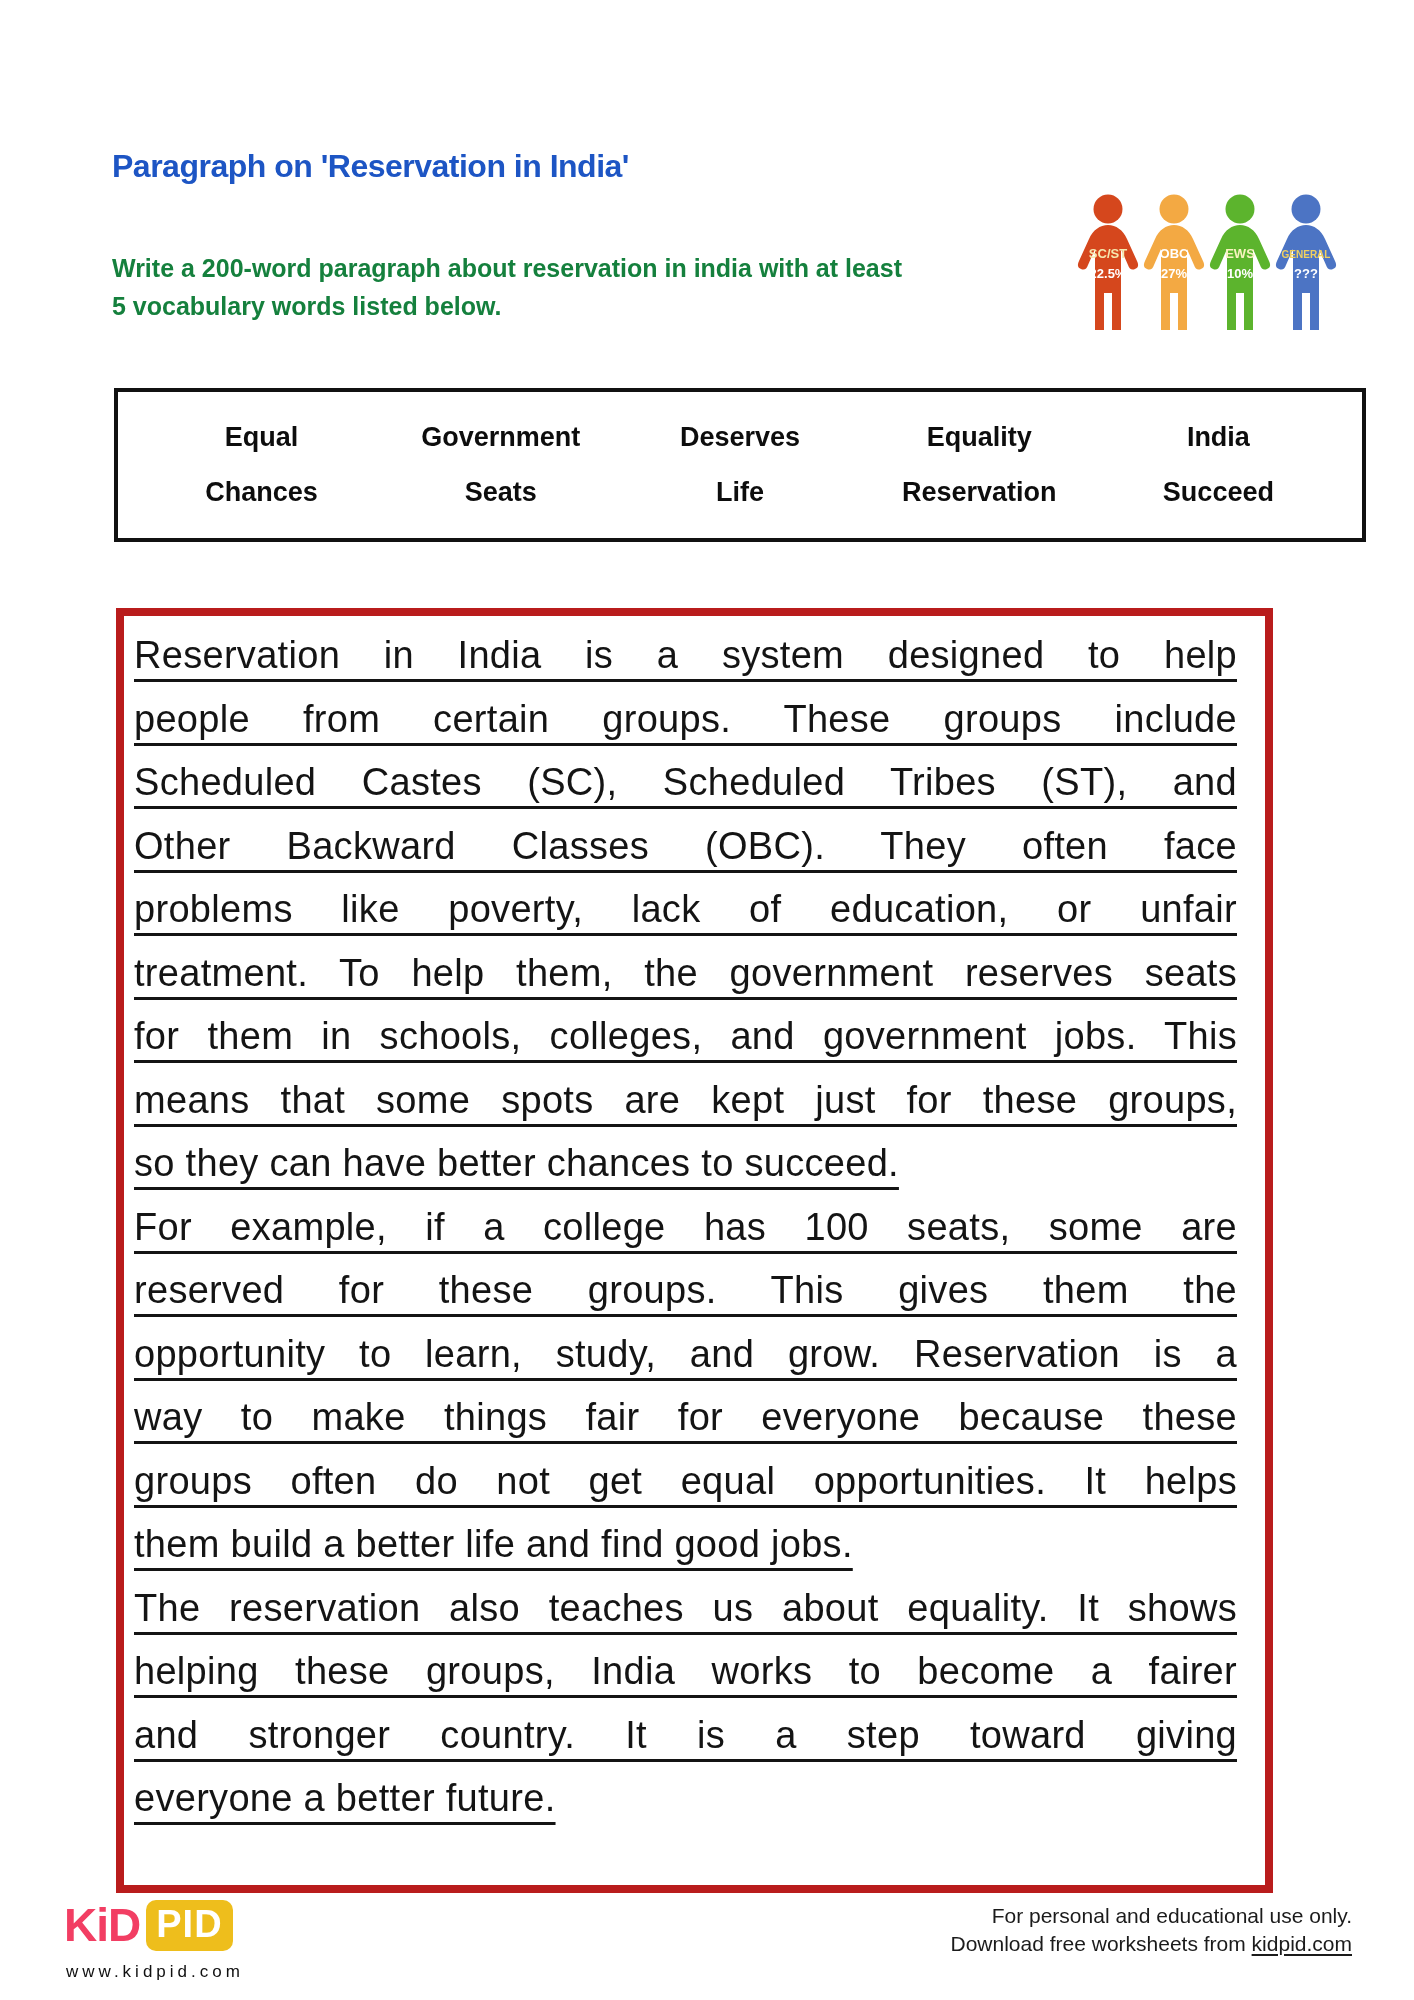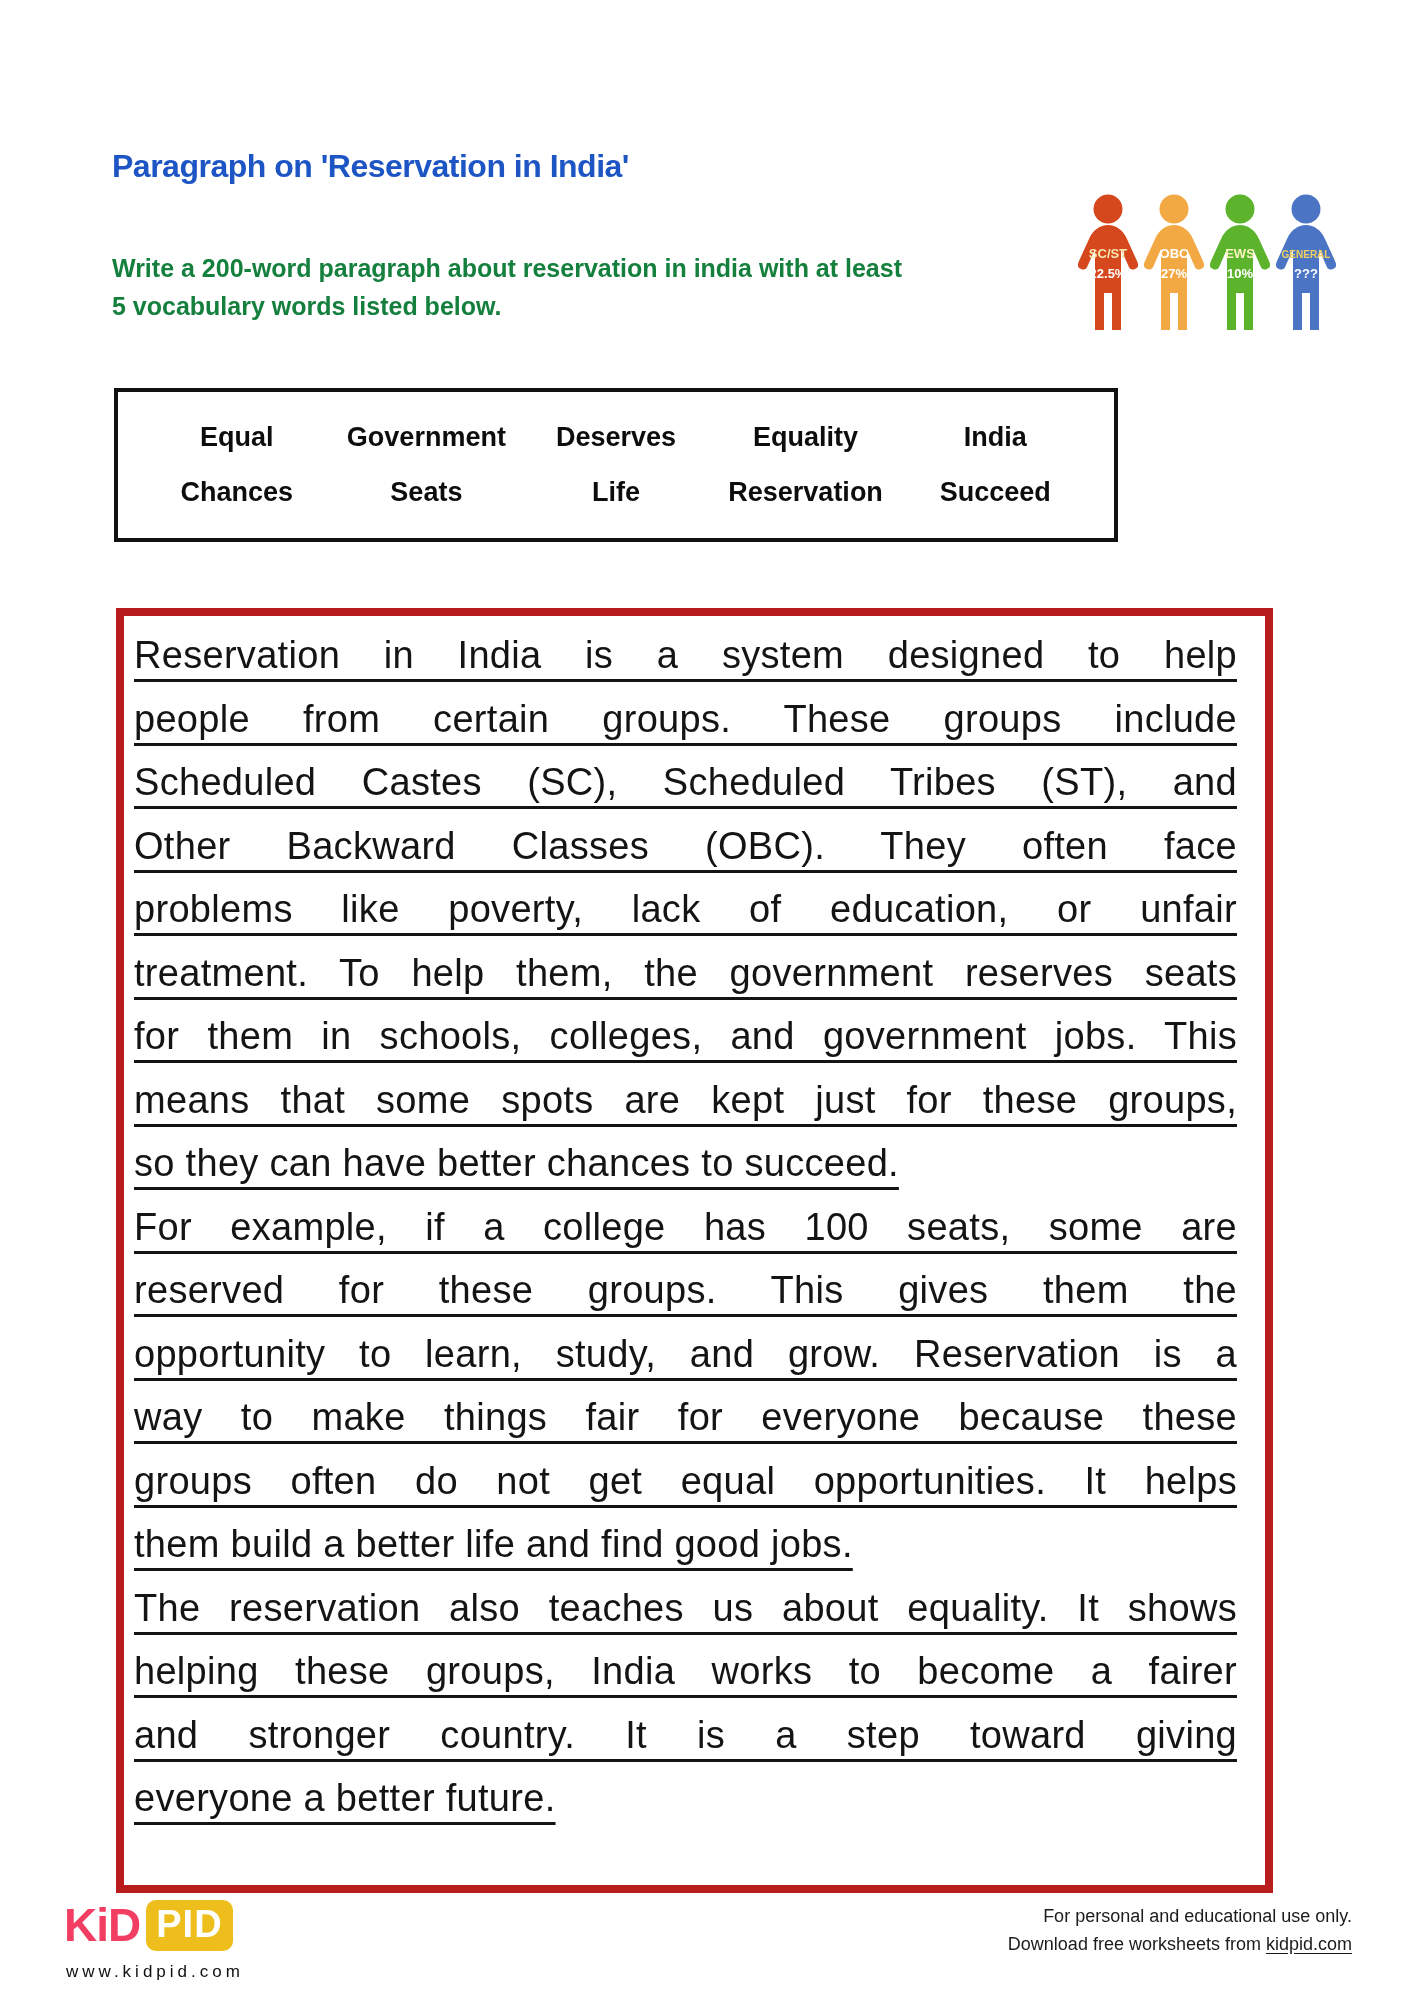--- a/index.html
+++ b/index.html
@@ -29,21 +29,21 @@
     display:flex;
   }
   .fig{width:72px;height:140px;margin-right:-6px;flex:0 0 auto;}
   .fig text{font-family:"Liberation Sans",sans-serif;font-weight:700;}
   .fig-name{font-size:13px;}
   .fig:nth-child(4) .fig-name{font-size:10px;}
   .fig-value{font-size:13px;}
   
   .vocab-box{
     position:absolute;left:114px;top:388px;
-    width:1004px;height:154px;
+    width:1252px;height:154px;
     border:4px solid #111;box-sizing:border-box;
     display:grid;grid-template-columns:repeat(5,1fr);
     align-content:space-evenly;justify-items:center;
     padding:6px 24px;
     font-size:27px;font-weight:700;color:#0d0d0d;
   }
   
   .essay-box{
     position:absolute;left:116px;top:608px;
     width:1157px;height:1285px;
@@ -74,21 +74,21 @@
     background:var(--logo_yellow,#eebe1c);
     border-radius:10px;padding:3px 10px 5px 10px;
     font-size:38px;font-weight:800;color:#ffffff;letter-spacing:1px;
   }
   .website{
     position:absolute;left:66px;top:1962px;
     font-size:17px;letter-spacing:4px;color:#101010;
   }
   .notice{
     position:absolute;right:62px;top:1902px;
-    text-align:right;font-size:18px;line-height:28px;color:#1b1b1b;
+    text-align:right;font-size:21px;line-height:28px;color:#1b1b1b;
   }
   .notice-link{text-decoration:underline;text-underline-offset:3px;color:#1b1b1b;}
 </style>
 </head>
 <body>
 
 <div class="page">
 
   <div class="title">Paragraph on 'Reservation in India'</div>
 

